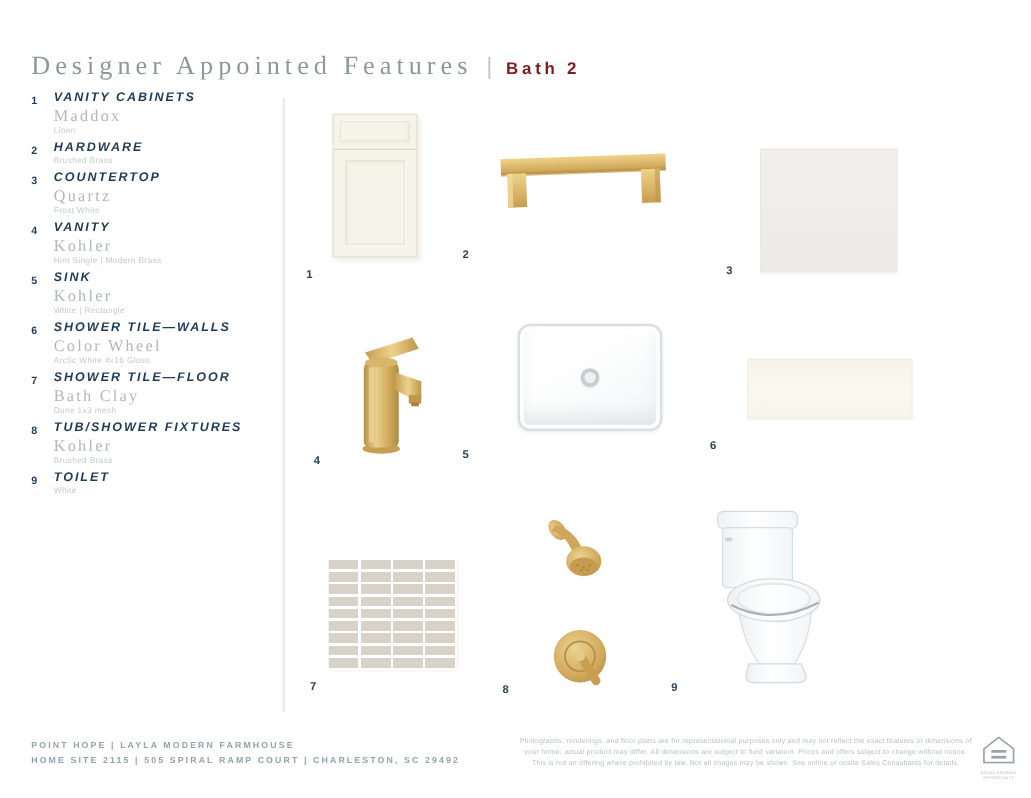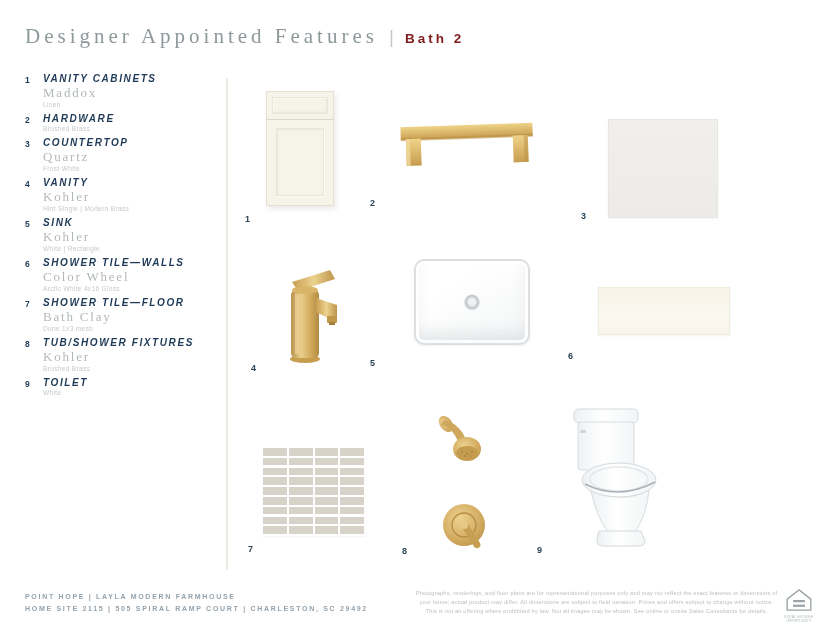--- a/index.html
+++ b/index.html
@@ -3,21 +3,21 @@
 <meta charset="utf-8">
 <style>
   * { margin:0; padding:0; box-sizing:border-box; }
   html,body { background:#ffffff; }
   #page {
     position:relative; width:825px; height:638px; background:#ffffff;
     font-family:"Liberation Sans", sans-serif; overflow:hidden;
   }
 
   
-  .header { position:absolute; left:25px; top:24px; }
+  .header { position:absolute; left:25px; top:40px; }
   .title-row { display:flex; align-items:baseline; gap:11px; }
   .title {
     font-family:"Liberation Serif", serif; font-weight:400;
     font-size:21px; letter-spacing:4px; color:#8d989b;
   }
   .title-sep { font-size:19px; color:#c2c9cb; font-weight:300; }
   .room {
     font-size:13.5px; font-weight:700; letter-spacing:3px; color:#7f1d1d;
   }
   .description { margin-top:7px; font-size:7.6px; color:#8f999c; letter-spacing:.2px; }

